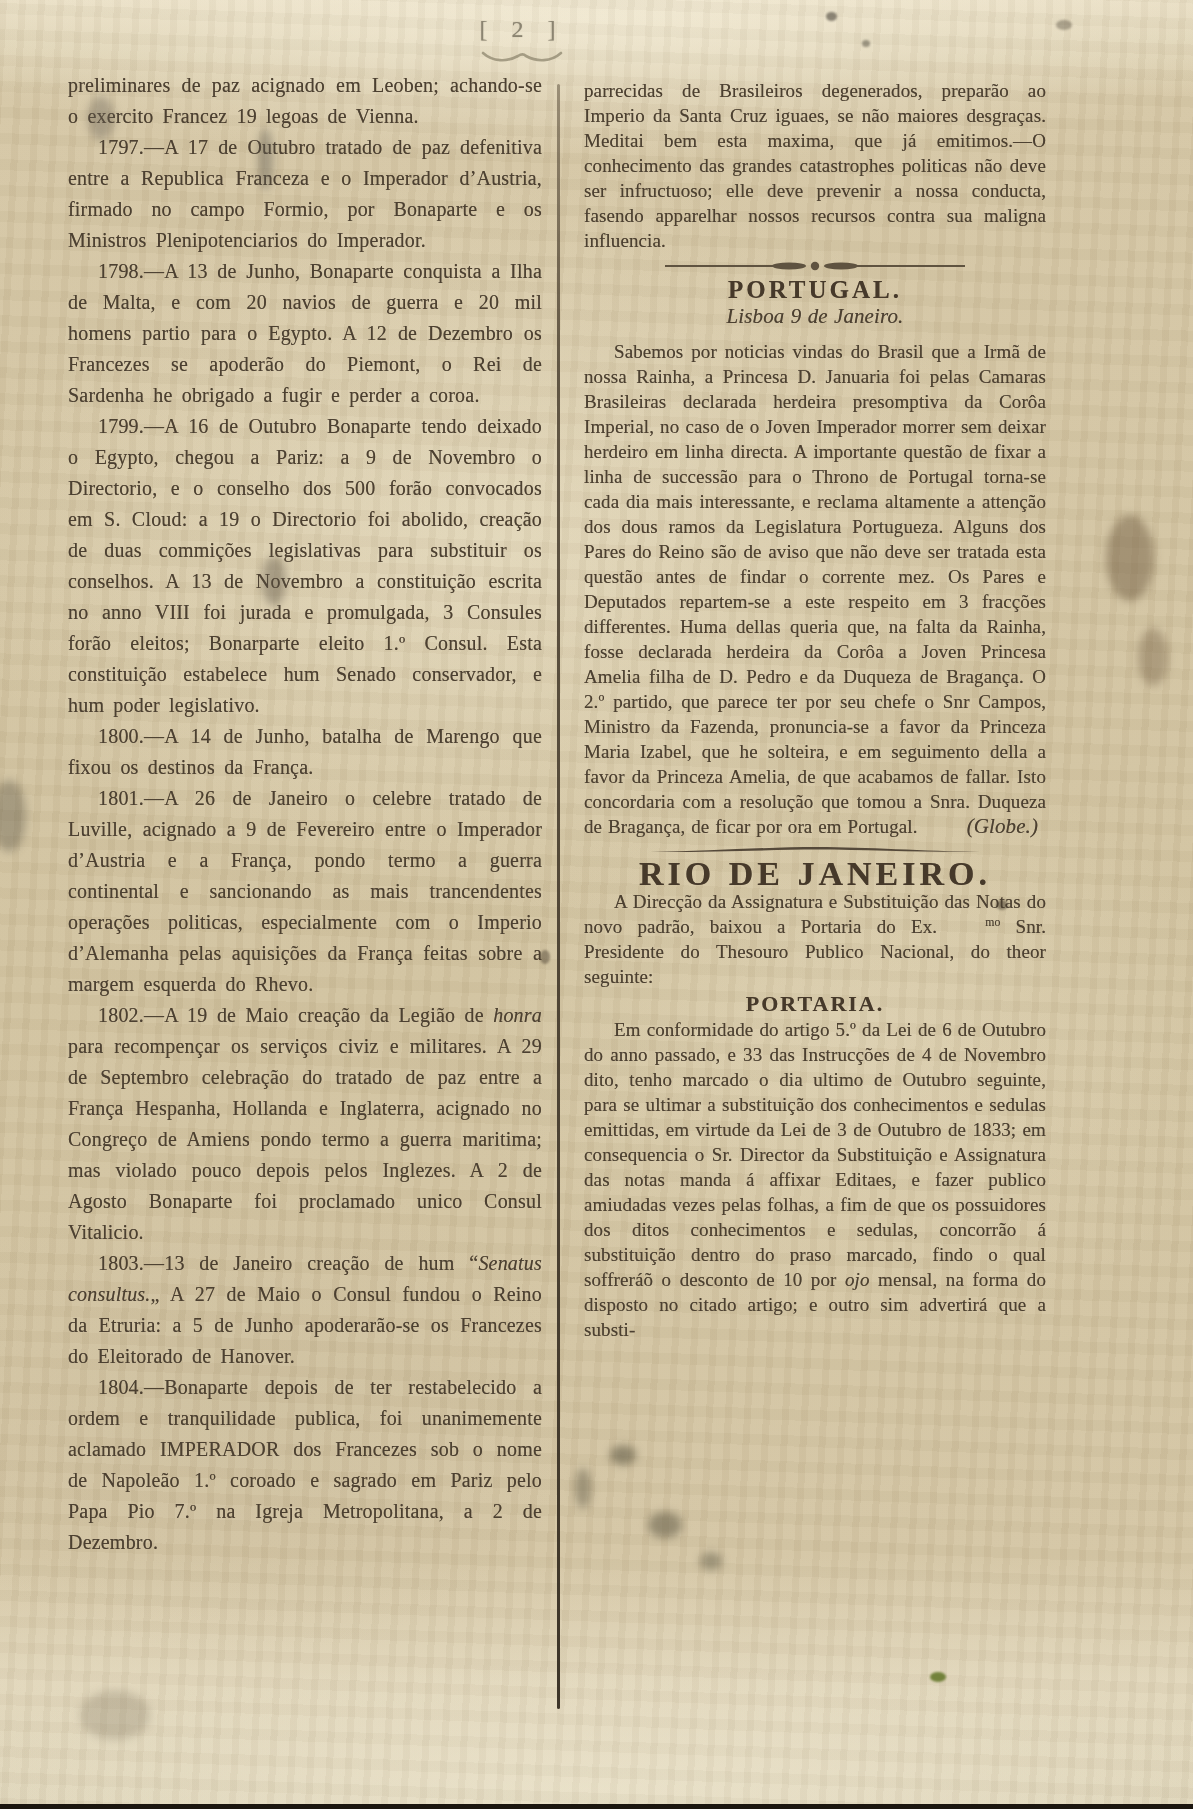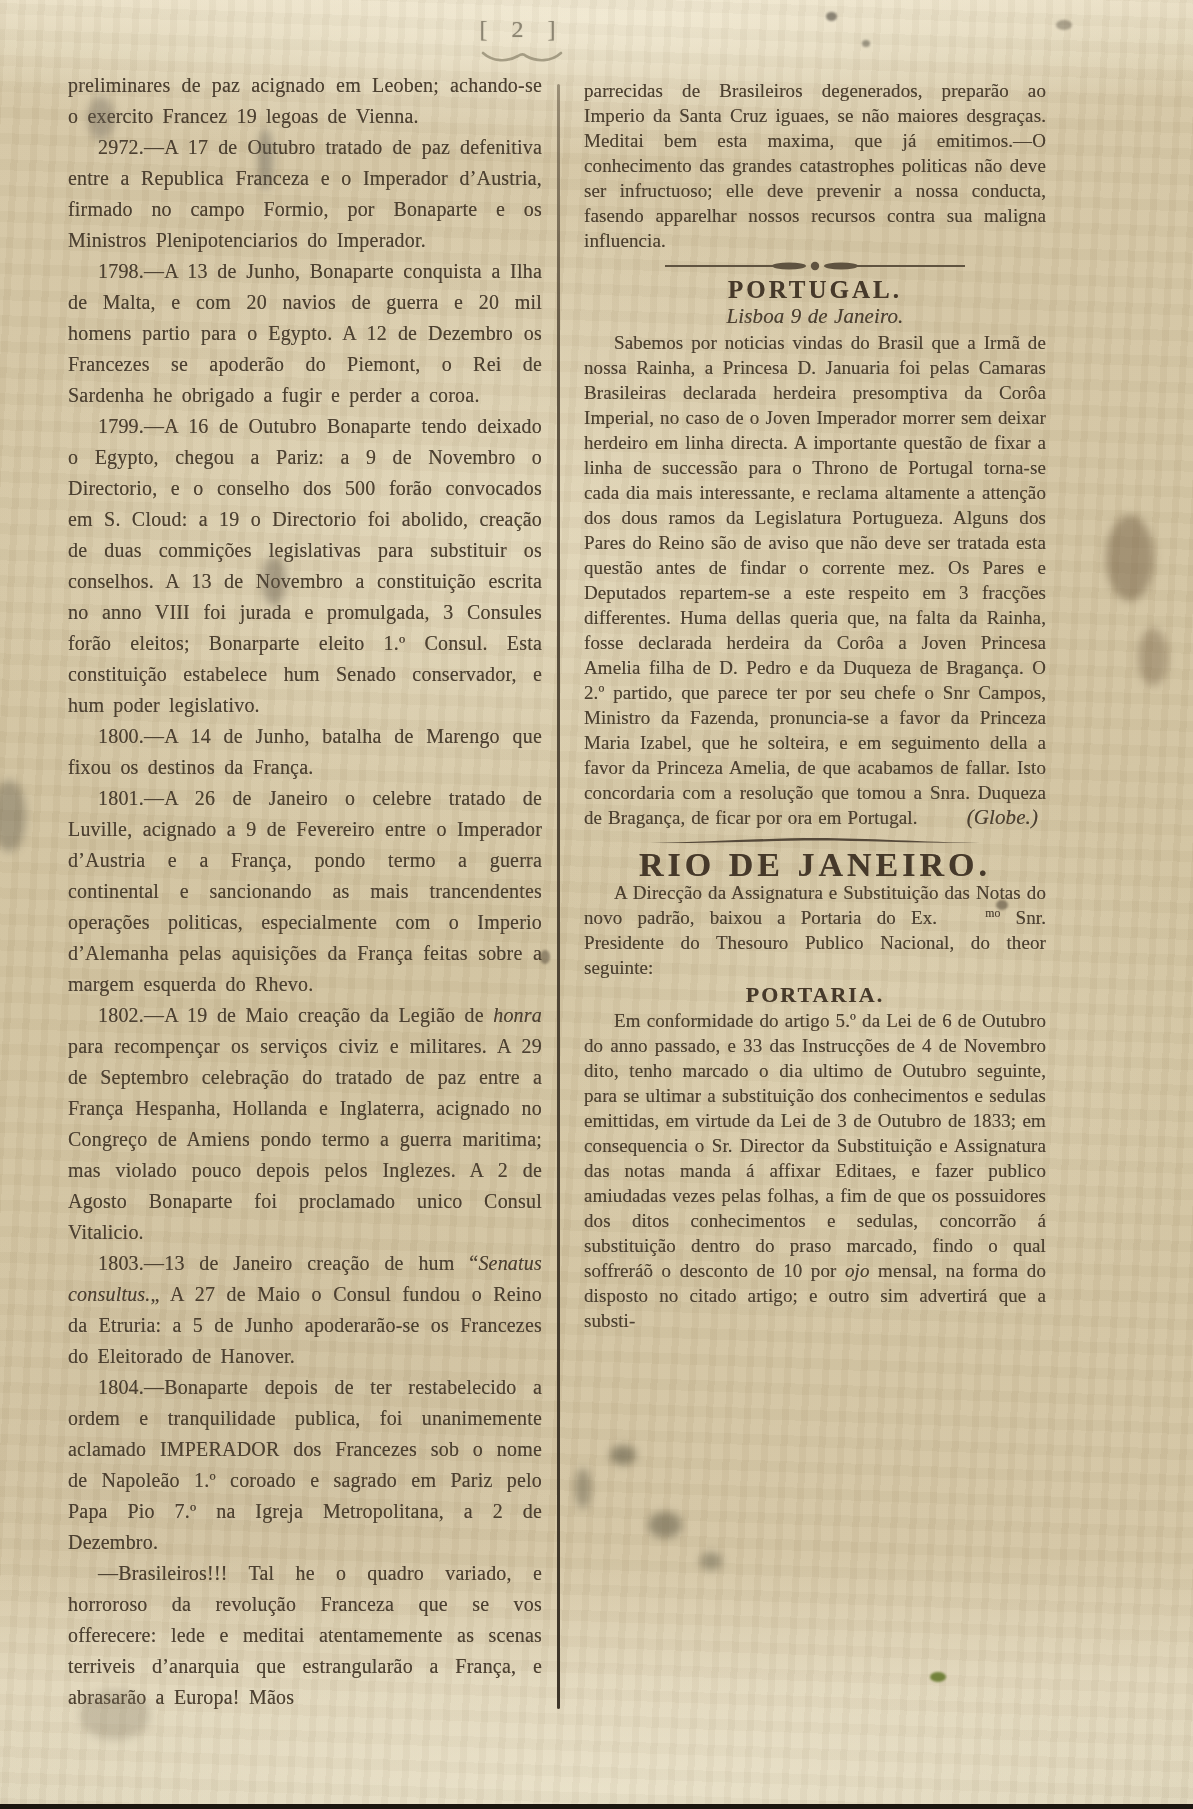--- a/index.html
+++ b/index.html
@@ -61,21 +61,21 @@
   }
   .attribution.overlap{margin-top:-25px;padding-right:8px;}
   .heading{
     text-align:center;font-weight:bold;text-indent:0;margin:0;
     color:#46392a;
   }
   .h-portugal{font-size:25px;letter-spacing:3px;margin:4px 0 2px;text-align:center;}
   .h-rio{font-size:34px;letter-spacing:4px;margin:6px 0 3px;}
   .h-portaria{font-size:22px;letter-spacing:2px;margin:2px 0 1px;}
   .dateline{
-    text-align:center;font-style:italic;font-size:21px;margin:0 0 1px;
+    text-align:center;font-style:italic;font-size:21px;margin:0 0 10px;
   }
   .ornament-row{text-align:center;margin:6px 0 4px;line-height:0;}
   .stain{position:absolute;border-radius:50%;filter:blur(4px);pointer-events:none;}
   .stain.sharp{filter:blur(1px);}
   .bottom-edge{
     position:absolute;left:0;right:0;bottom:0;height:5px;background:#1b160f;
   }
 </style>
 </head>
 <body>
@@ -84,29 +84,28 @@
 
   <div class="page-number">[ 2 ]</div>
   <div class="page-number-flourish">
     <svg width="86" height="16" viewBox="0 0 86 16">
       <path d="M4 5 C14 14, 28 14, 39 8 C 42 6, 45 6, 47 8 C 58 14, 72 14, 82 5" stroke="#8f876f" stroke-width="2.6" fill="none" stroke-linecap="round"></path>
     </svg>
   </div>
 
   <div class="col col-left">
       <p class="para no-indent"><span>preliminares de paz acignado em Leoben; achando-se o exercito Francez 19 legoas de Vienna.</span></p>
-      <p class="para"><span>2972.—A 17 de Outubro tratado de paz defenitiva entre a Republica Franceza e o Imperador d’Austria, firmado no campo Formio, por Bonaparte e os Ministros Plenipotenciarios do Imperador.</span></p>
+      <p class="para"><span>1797.—A 17 de Outubro tratado de paz defenitiva entre a Republica Franceza e o Imperador d’Austria, firmado no campo Formio, por Bonaparte e os Ministros Plenipotenciarios do Imperador.</span></p>
       <p class="para"><span>1798.—A 13 de Junho, Bonaparte conquista a Ilha de Malta, e com 20 navios de guerra e 20 mil homens partio para o Egypto. A 12 de Dezembro os Francezes se apoderão do Piemont, o Rei de Sardenha he obrigado a fugir e perder a coroa.</span></p>
       <p class="para"><span>1799.—A 16 de Outubro Bonaparte tendo deixado o Egypto, chegou a Pariz: a 9 de Novembro o Directorio, e o conselho dos 500 forão convocados em S. Cloud: a 19 o Directorio foi abolido, creação de duas commições legislativas para substituir os conselhos. A 13 de Novembro a constituição escrita no anno VIII foi jurada e promulgada, 3 Consules forão eleitos; Bonarparte eleito 1.º Consul. Esta constituição estabelece hum Senado conservador, e hum poder legislativo.</span></p>
       <p class="para"><span>1800.—A 14 de Junho, batalha de Marengo que fixou os destinos da França.</span></p>
       <p class="para"><span>1801.—A 26 de Janeiro o celebre tratado de Luville, acignado a 9 de Fevereiro entre o Imperador d’Austria e a França, pondo termo a guerra continental e sancionando as mais trancendentes operações politicas, especialmente com o Imperio d’Alemanha pelas aquisições da França feitas sobre a margem esquerda do Rhevo.</span></p>
       <p class="para"><span>1802.—A 19 de Maio creação da Legião de </span><span class="seg-italic">honra</span><span> para recompençar os serviços civiz e militares. A 29 de Septembro celebração do tratado de paz entre a França Hespanha, Hollanda e Inglaterra, acignado no Congreço de Amiens pondo termo a guerra maritima; mas violado pouco depois pelos Inglezes. A 2 de Agosto Bonaparte foi proclamado unico Consul Vitalicio.</span></p>
       <p class="para"><span>1803.—13 de Janeiro creação de hum “</span><span class="seg-italic">Senatus consultus.</span><span>„ A 27 de Maio o Consul fundou o Reino da Etruria: a 5 de Junho apoderarão-se os Francezes do Eleitorado de Hanover.</span></p>
       <p class="para"><span>1804.—Bonaparte depois de ter restabelecido a ordem e tranquilidade publica, foi unanimemente aclamado IMPERADOR dos Francezes sob o nome de Napoleão 1.º coroado e sagrado em Pariz pelo Papa Pio 7.º na Igreja Metropolitana, a 2 de Dezembro.</span></p>
-      <p class="para"><span>—Brasileiros!!! Tal he o quadro variado, e horroroso da revolução Franceza que se vos offerecere: lede e meditai atentamemente as scenas terriveis d’anarquia que estrangularão a França, e abrasarão a Europa! Mãos</span></p>
     </div>
 
   <div class="column-rule"></div>
 
   <div class="col col-right">
     <div>
         <p class="para no-indent"><span>parrecidas de Brasileiros degenerados, preparão ao Imperio da Santa Cruz iguaes, se não maiores desgraças. Meditai bem esta maxima, que já emitimos.—O conhecimento das grandes catastrophes politicas não deve ser infructuoso; elle deve prevenir a nossa conducta, fasendo apparelhar nossos recursos contra sua maligna influencia.</span></p>
       </div>
 
 

